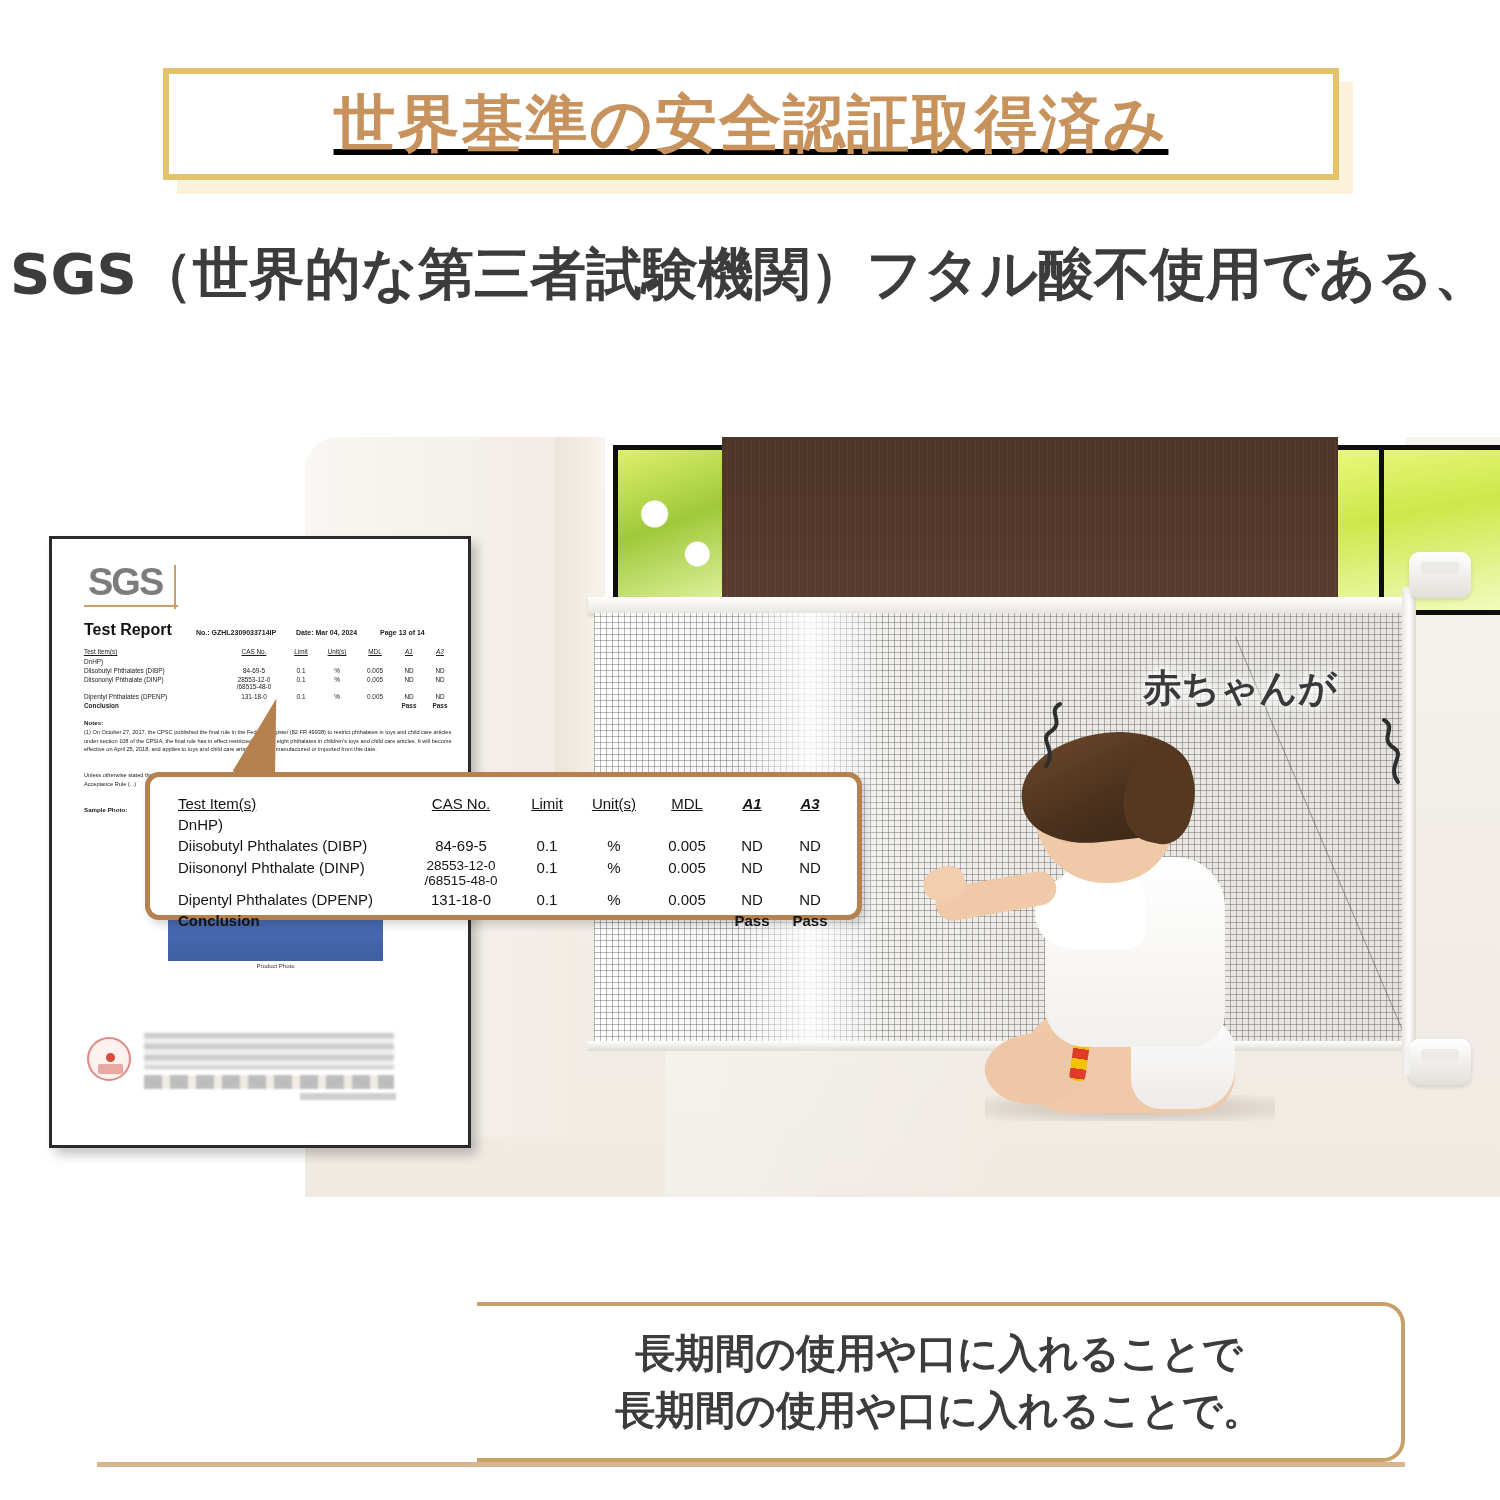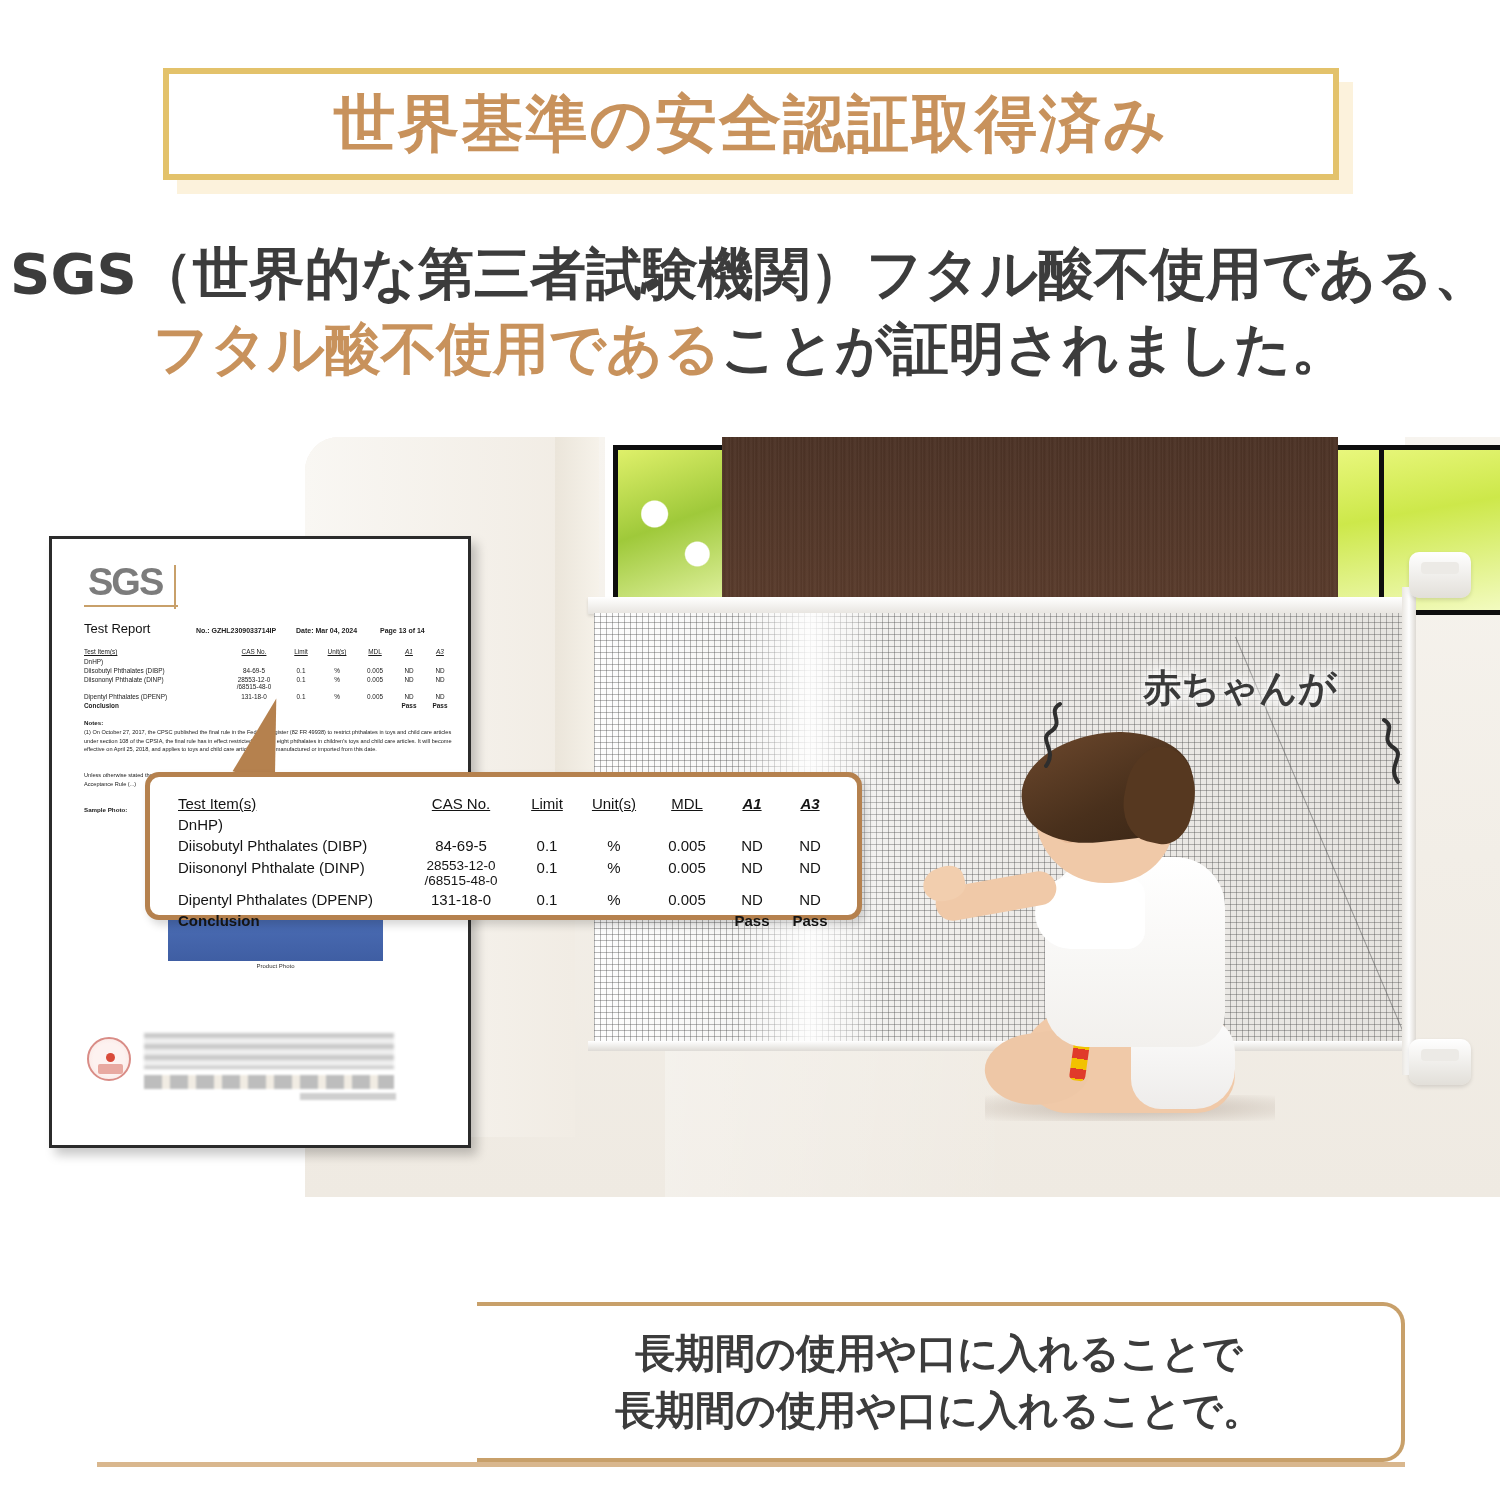--- a/index.html
+++ b/index.html
@@ -13,21 +13,21 @@
 
   
   .header-wrap { position:absolute; left:163px; top:68px; width:1176px; height:112px; }
   .header-shadow {
     position:absolute; left:14px; top:14px; width:1176px; height:112px;
     background:#fcf2dc;
   }
   .header-box {
     position:absolute; left:0; top:0; width:1176px; height:112px;
     border:6px solid #e3c26b; background:#ffffff;
-    display:flex; align-items:center; justify-content:center;
+    display:flex; align-items:center; justify-content:center;text-decoration:underline;
   }
   .header-title {
     font-size:62px; font-weight:bold; color:#c8925c;
     letter-spacing:2px; line-height:1; white-space:nowrap;
     font-family:"DejaVu Sans","Liberation Sans",sans-serif;
   }
 
   
   .sub-wrap { position:absolute; left:0; top:236px; width:1500px; text-align:center; }
   .sub-line {
@@ -250,21 +250,21 @@
   .sgs-rule {
     position:absolute; left:32px; top:66px; width:94px; height:2px; background:#c8a06a;
   }
   .sgs-tick {
     position:absolute; left:122px; top:26px; width:2px; height:44px; background:#c8a06a;
   }
   .doc-hdr {
     position:absolute; left:32px; top:82px; width:370px;
     display:flex; align-items:baseline;
   }
-  .doc-hdr .t { font-size:13px; font-weight:normal; color:#111; width:112px; }
+  .doc-hdr .t { font-size:16px; font-weight:bold; color:#111; width:112px; }
   .doc-hdr .n { font-size:7px; font-weight:bold; color:#222; width:100px; }
   .doc-hdr .d { font-size:7px; font-weight:bold; color:#222; width:84px; }
   .doc-hdr .p { font-size:7px; font-weight:bold; color:#222; }
 
   .doc-table { position:absolute; left:32px; top:108px; width:372px; }
   .doc-table table { border-collapse:collapse; width:372px; }
   .doc-table td { font-size:6.4px; color:#1a1a1a; padding:1.2px 0; vertical-align:top; }
   .doc-table .hd { text-decoration:underline; }
   .doc-table .c { text-align:center; }
   .doc-table .b { font-weight:bold; }
@@ -382,21 +382,20 @@
 
 <div class="header-wrap">
   <div class="header-shadow"></div>
   <div class="header-box">
     <div class="header-title">世界基準の安全認証取得済み</div>
   </div>
 </div>
 
 <div class="sub-wrap">
   <div class="sub-line">SGS（世界的な第三者試験機関）フタル酸不使用である、</div>
-  <div class="sub-line"><span class="sub-hl">フタル酸不使用である</span><span>ことが証明されました。</span></div>
 </div>
 
 <div class="photo">
   <div class="wall"></div>
   <div class="wall-left-panel"></div>
   <div class="win-band"></div>
   <div class="win a">
       <div class="glass"></div>
     </div>
   <div class="win b">

